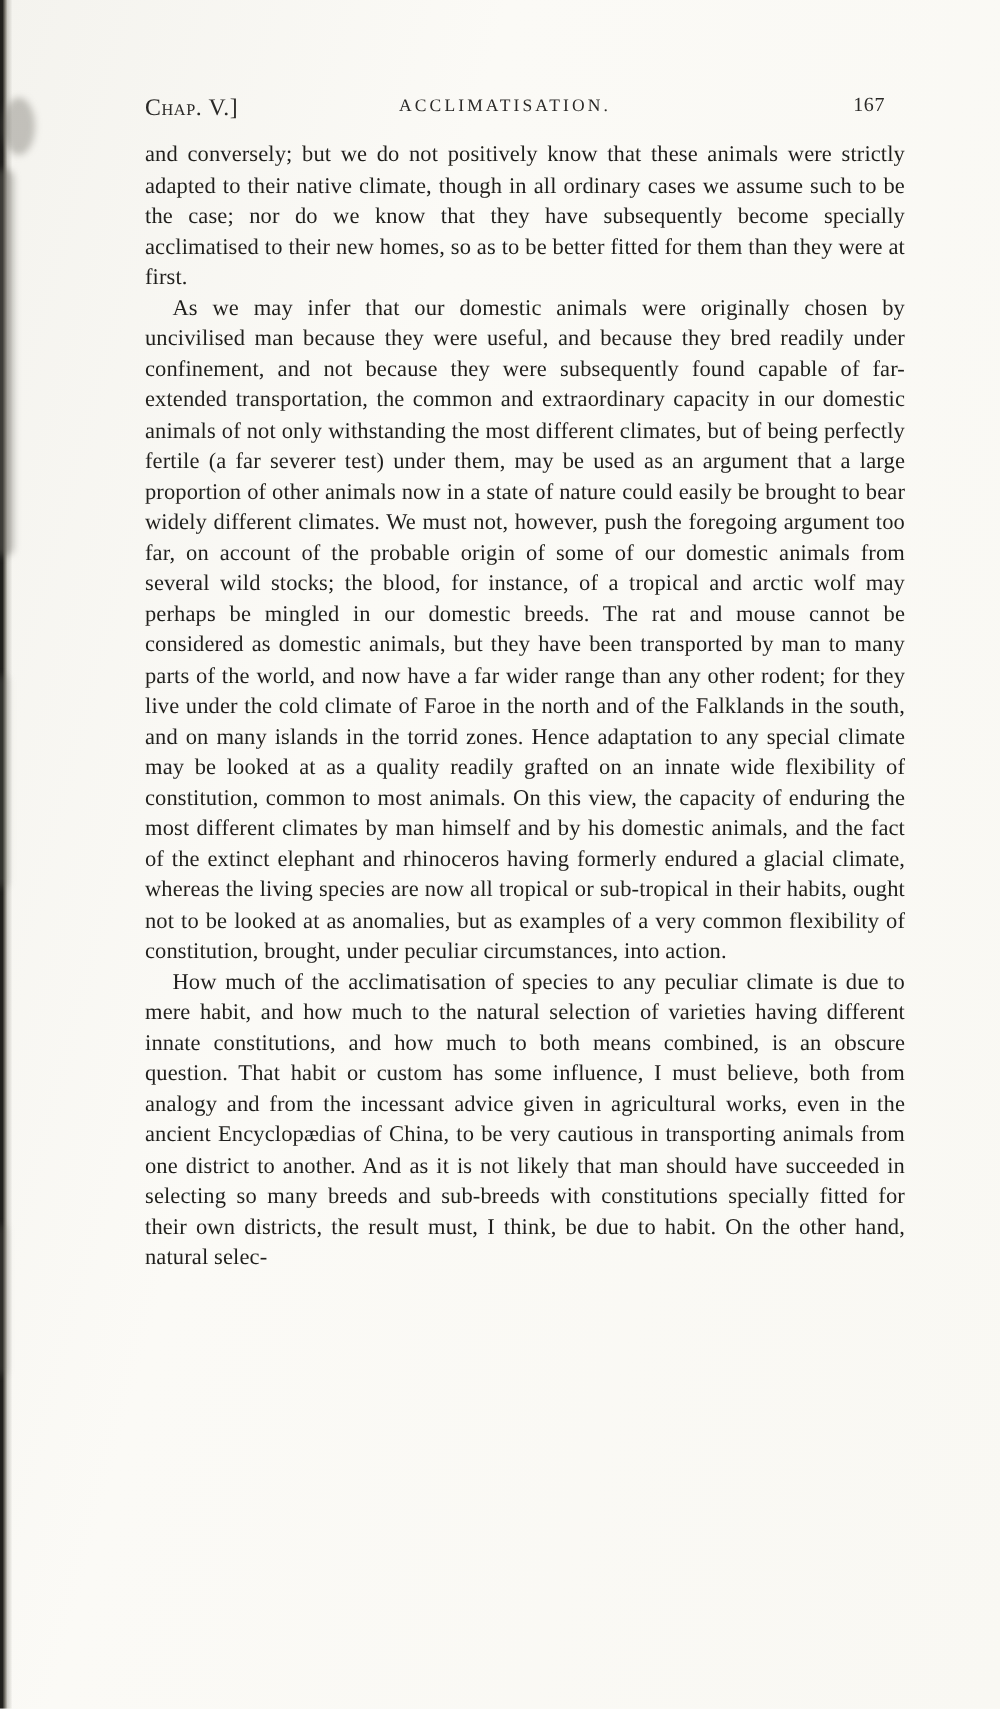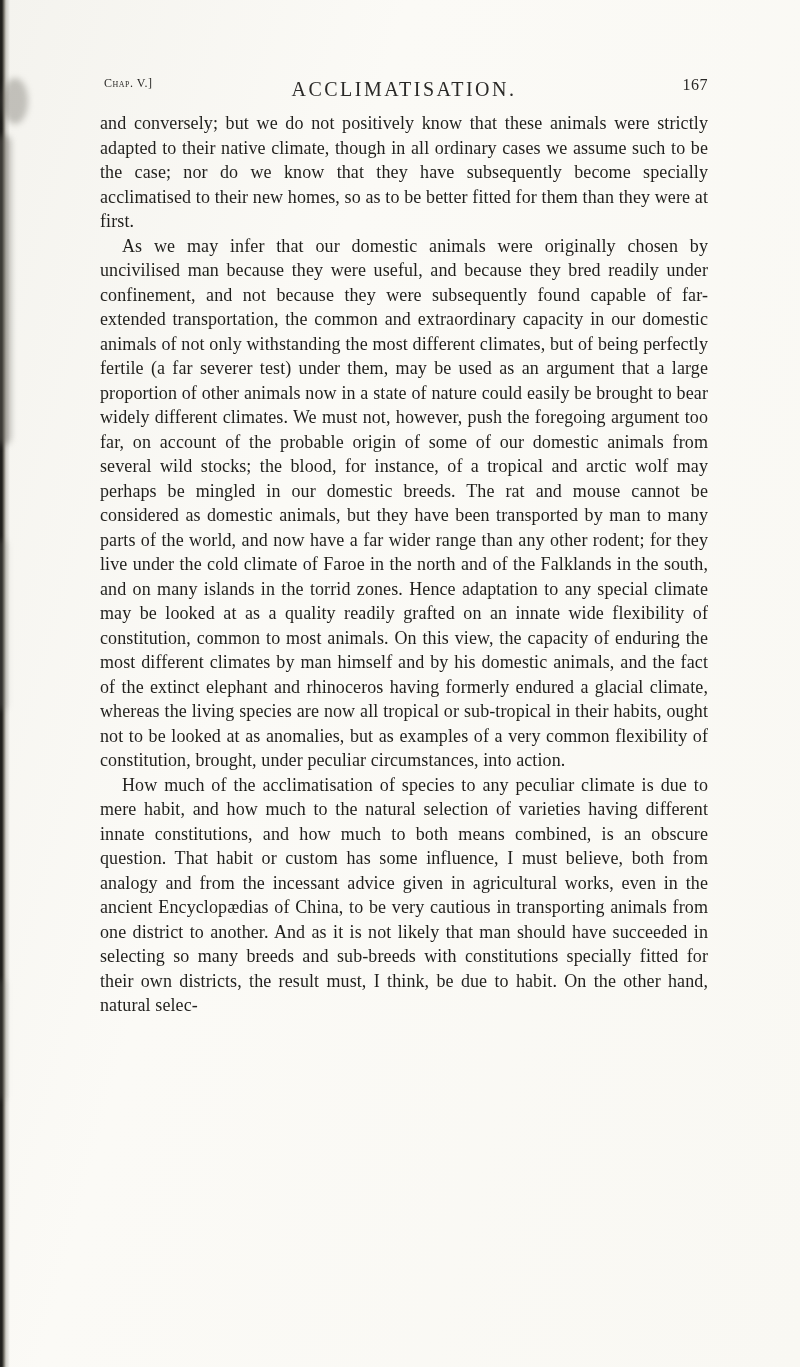--- a/index.html
+++ b/index.html
@@ -24,26 +24,26 @@
   .smudge { position: absolute; filter: blur(3px); }
   .smudge-a { left: 2px;  top: 78px;  width: 26px; height: 46px;  background: rgba(110,108,100,0.38); border-radius: 50%; }
   .smudge-b { left: -4px; top: 135px; width: 15px; height: 310px; background: rgba(105,102,95,0.42);  border-radius: 8px; }
   .smudge-c { left: -3px; top: 540px; width: 10px; height: 170px; background: rgba(120,118,110,0.25); border-radius: 8px; }
   .smudge-d { left: -3px; top: 980px; width: 9px;  height: 120px; background: rgba(120,118,110,0.20); border-radius: 8px; }
 
   .running-head {
     position: absolute; top: 76px; left: 100px; width: 608px; height: 24px;
     color: #2a2927;
   }
-  .head-left  { position: absolute; left: 4px;  top: 0;  font-size: 12px; letter-spacing: 0.5px; font-variant: small-caps; }
-  .head-center{ position: absolute; left: 0; right: 0; top: 2px; text-align: center; font-size: 20px; letter-spacing: 2.5px; }
+  .head-left  { position: absolute; left: 16px;  top: 0;  font-size: 19px; letter-spacing: 0.5px; font-variant: small-caps; }
+  .head-center{ position: absolute; left: 0; right: 0; top: 2px; text-align: center; font-size: 14px; letter-spacing: 2.5px; }
   .head-right { position: absolute; right: 0; top: 0;  font-size: 16px; letter-spacing: 0.5px; }
 
   .body-text {
-    position: absolute; top: 111px; left: 100px; width: 608px;
+    position: absolute; top: 111px; left: 116px; width: 608px;
     font-size: 18px; line-height: 24.5px; letter-spacing: 0.1px;
     color: #201f1c; text-align: justify;
   }
   .para { margin: 0; padding: 0; }
   .para.indent { text-indent: 22px; }
 </style>
 </head>
 <body>
 
 <div class="page">

